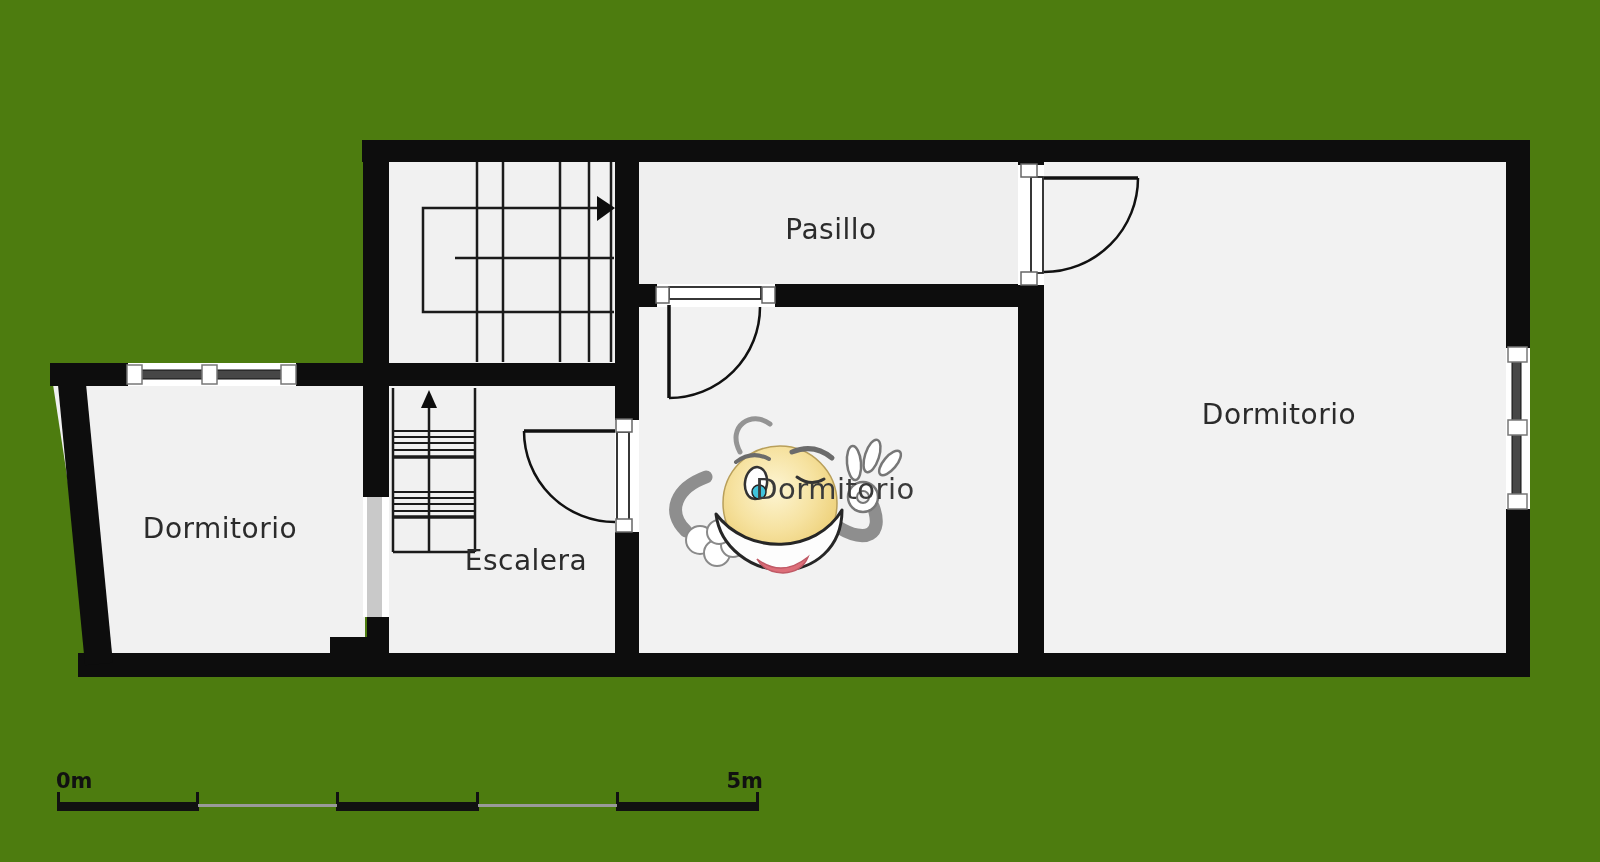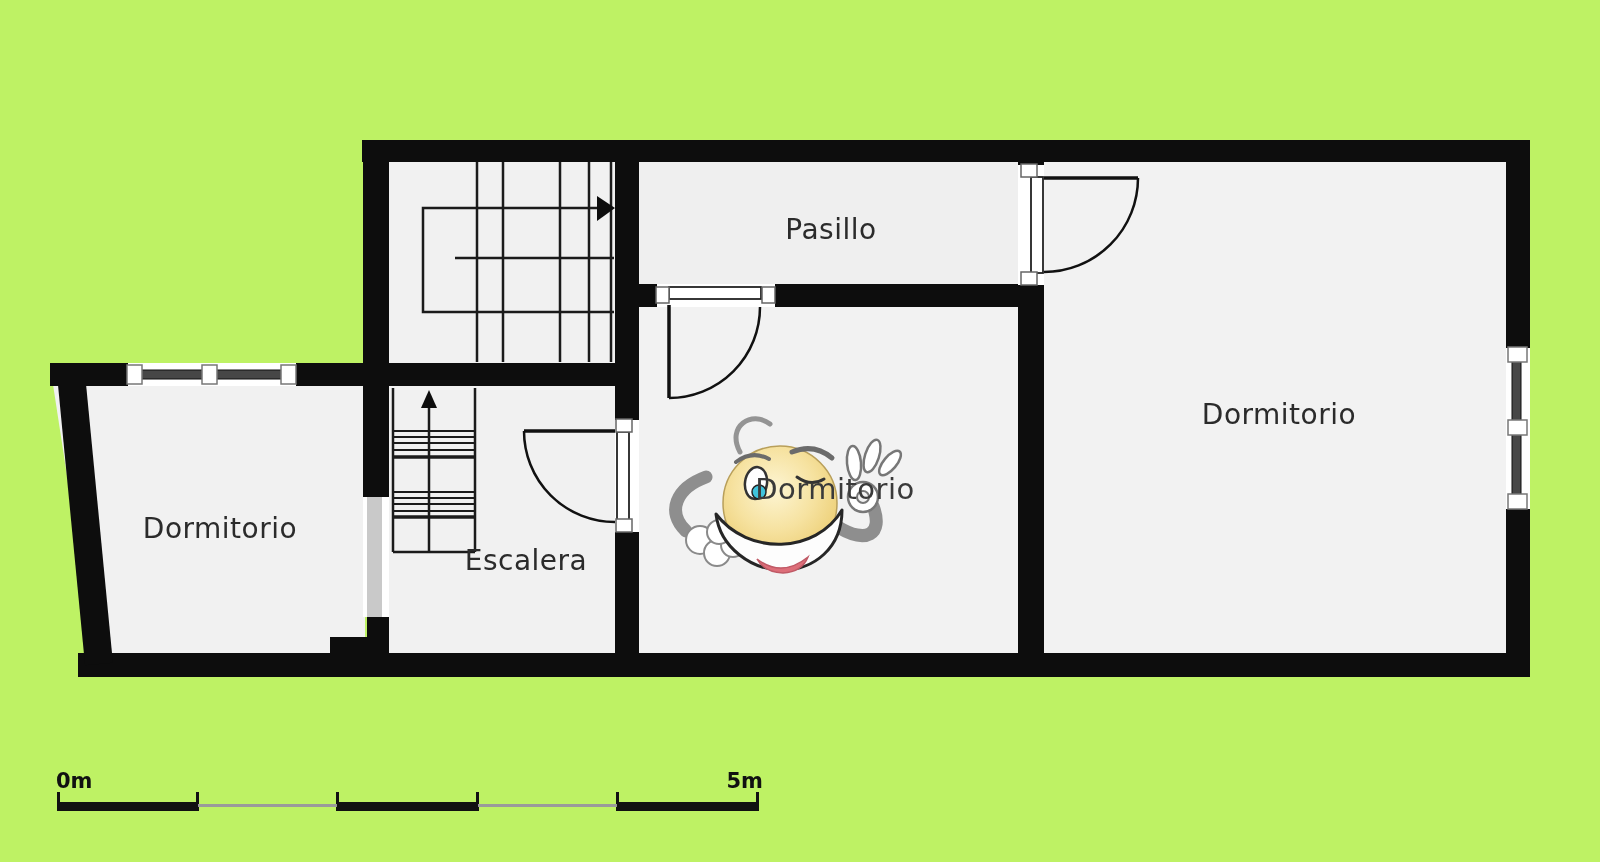--- a/index.html
+++ b/index.html
@@ -1,17 +1,17 @@
 <!DOCTYPE html>
 <html><head>
 <meta charset="utf-8">
 <style>
   html,body{margin:0;padding:0;background:#ffffff;}
   body{font-family:"DejaVu Sans","Liberation Sans",sans-serif;}
-  .stage{position:relative;width:1600px;height:862px;background:#bef264;overflow:hidden;}
+  .stage{position:relative;width:1600px;height:862px;background:#4d7c0f;overflow:hidden;}
   svg{display:block;}
   text{font-family:"DejaVu Sans","Liberation Sans",sans-serif;}
   .room-label{font-size:28px;fill:#2b2b2b;letter-spacing:0.5px;}
   .wm-label{font-size:29px;fill:#3a3a3a;letter-spacing:0.5px;}
   .scale-label{font-size:21px;font-weight:bold;fill:#111;}
 </style>
 </head>
 <body>
 
 <div class="stage">

